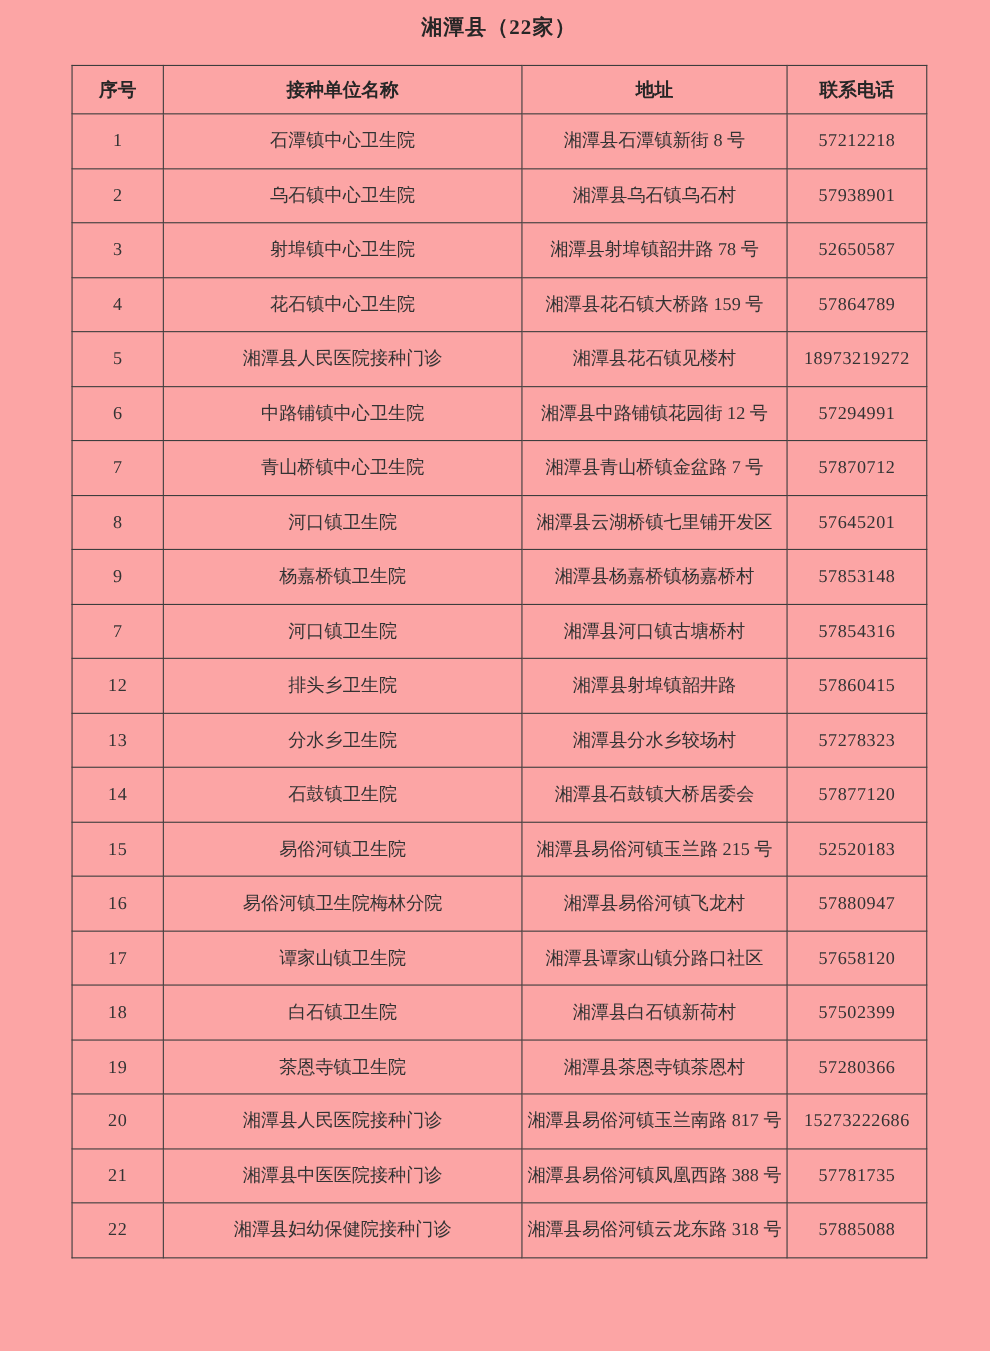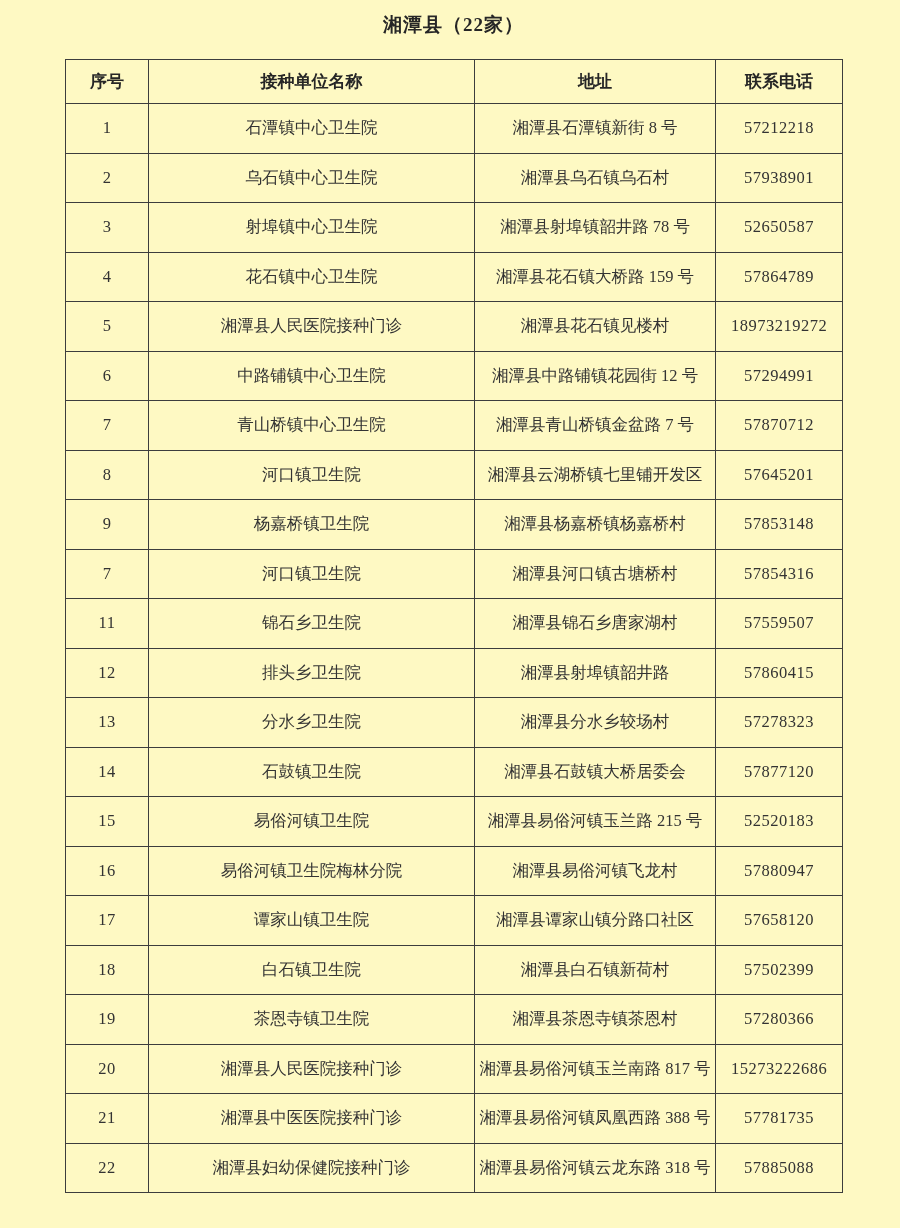--- a/index.html
+++ b/index.html
@@ -5,21 +5,21 @@
   html, body {
     margin: 0;
     padding: 0;
     background: #f3f3f3;
   }
   .page {
     position: relative;
     width: 900px;
     height: 1228px;
     margin: 0 auto;
-    background: #fef9c3;
+    background: #fca5a5;
     color: #2e2e2e;
     font-family: "Liberation Serif", "DejaVu Serif", serif;
     overflow: hidden;
   }
   .doc-title {
     width: 777px;
     margin: 12px 0 0 65px;
     text-align: center;
     font-size: 19px;
     font-weight: bold;
@@ -136,26 +136,20 @@
           <td class="cell-address">湘潭县杨嘉桥镇杨嘉桥村</td>
           <td class="cell-phone">57853148</td>
         </tr>
         <tr>
           <td class="cell-no">7</td>
           <td class="cell-name">河口镇卫生院</td>
           <td class="cell-address">湘潭县河口镇古塘桥村</td>
           <td class="cell-phone">57854316</td>
         </tr>
         <tr>
-          <td class="cell-no">11</td>
-          <td class="cell-name">锦石乡卫生院</td>
-          <td class="cell-address">湘潭县锦石乡唐家湖村</td>
-          <td class="cell-phone">57559507</td>
-        </tr>
-        <tr>
           <td class="cell-no">12</td>
           <td class="cell-name">排头乡卫生院</td>
           <td class="cell-address">湘潭县射埠镇韶井路</td>
           <td class="cell-phone">57860415</td>
         </tr>
         <tr>
           <td class="cell-no">13</td>
           <td class="cell-name">分水乡卫生院</td>
           <td class="cell-address">湘潭县分水乡较场村</td>
           <td class="cell-phone">57278323</td>

